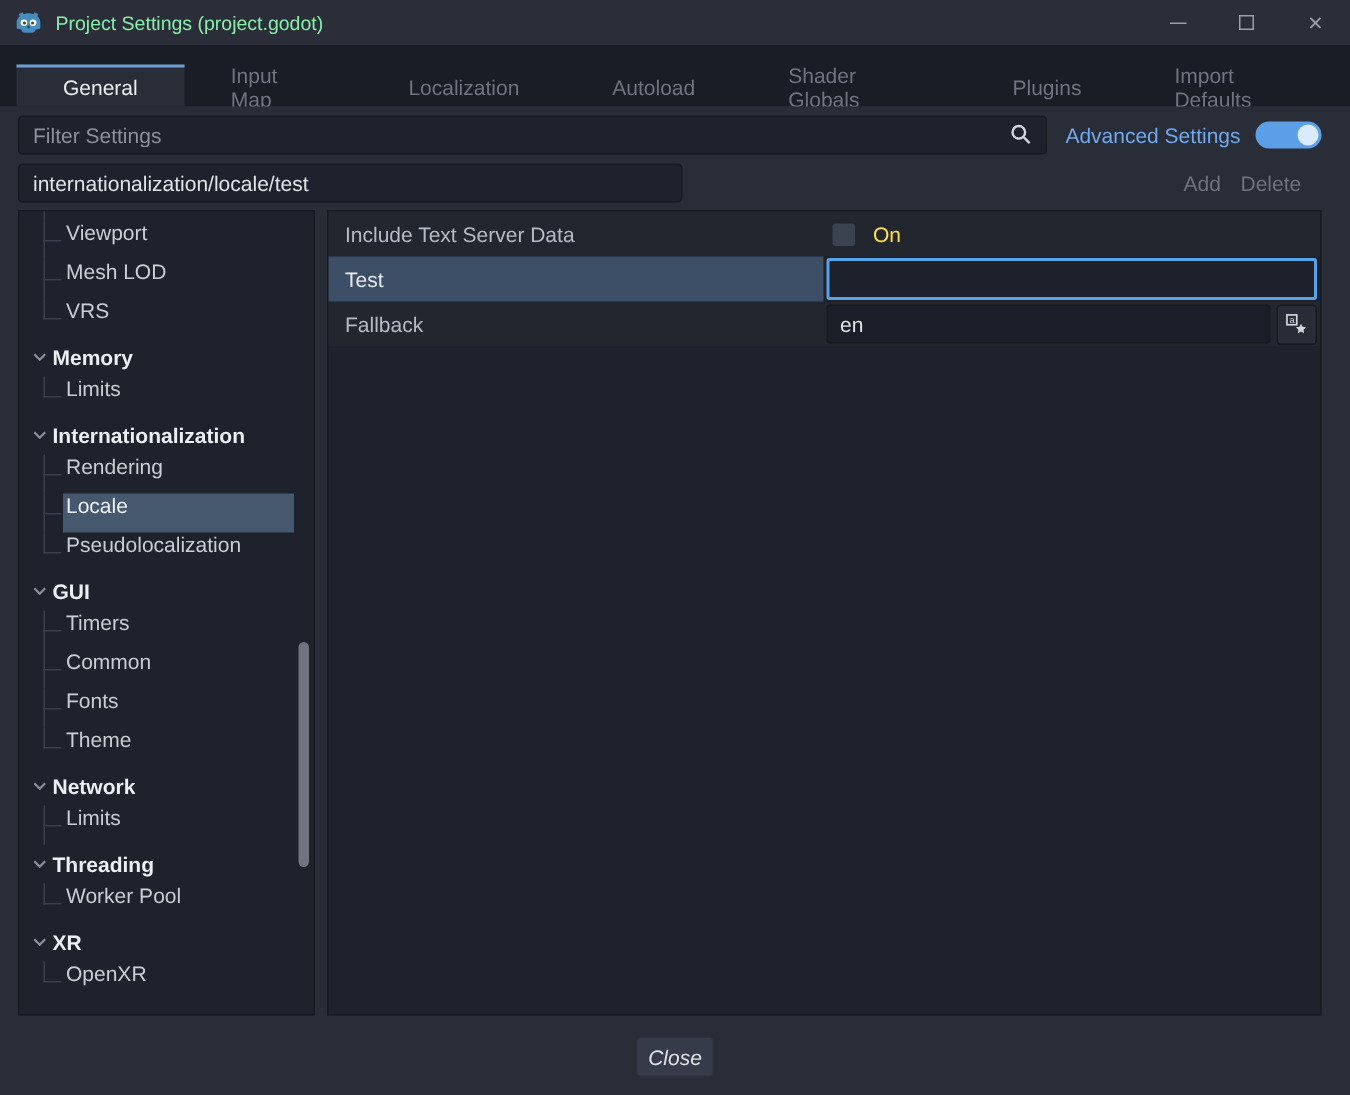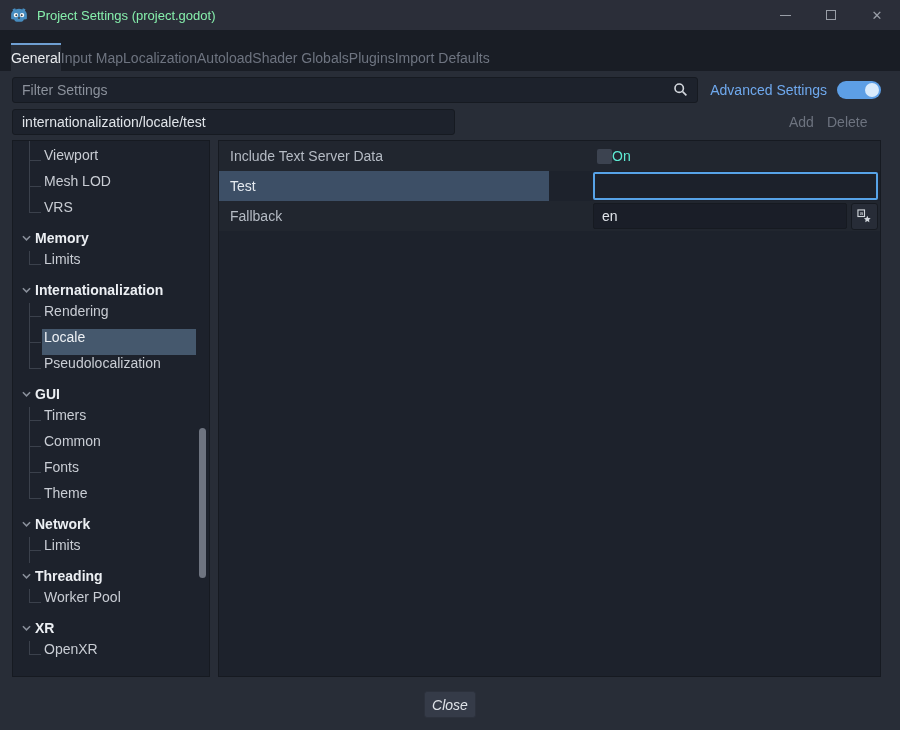--- a/index.html
+++ b/index.html
@@ -12,21 +12,21 @@
   .titlebar { height:30px; background:#2b2e39; display:flex; align-items:center; padding-left:10px; gap:9px; }
   .titlebar .title { color:#86efac; font-size:13px; }
   .win-controls { margin-left:auto; display:flex; height:100%; }
   .win-btn { width:46px; height:100%; display:flex; align-items:center; justify-content:center; color:#999ea7; cursor:default; }
   .glyph-min { width:11px; height:1px; background:currentColor; }
   .glyph-max { width:10px; height:10px; border:1px solid currentColor; }
   .glyph-close { font-size:13px; line-height:1; }
 
   
   .tabstrip { height:41px; background:#191d25; display:flex; align-items:flex-end; padding-left:11px; }
-  .tab { height:28px; display:flex; align-items:center; padding:0 0; font-size:14px; color:#6e7480; border-top:2px solid transparent; cursor:default; }
+  .tab { height:28px; display:flex; align-items:center; padding:0 31px; font-size:14px; color:#6e7480; border-top:2px solid transparent; cursor:default; }
   .tab.active { background:#282d37; color:#eaecef; border-top-color:#6f9fd2; }
 
   
   .body { position:relative; height:659px; background:#282d37; }
 
   .filter-input { position:absolute; left:12px; top:6px; width:686px; height:26px; background:#1d222c; border:1px solid #161a21; border-radius:3px; color:#e3e6ea; font-size:14px; padding:0 30px 0 9px; outline:none; }
   .filter-input::placeholder { color:#8b919b; }
   .search-icon { position:absolute; left:673px; top:11px; }
 
   .advanced-label { position:absolute; right:73px; top:11px; font-size:14px; color:#6fa9ee; }
@@ -50,27 +50,27 @@
   .child-row { position:relative; height:26px; display:flex; align-items:flex-start; padding-left:31px; font-size:14px; color:#c9cdd4; }
   .child-row::before { content:""; position:absolute; left:16px; top:0; width:11px; height:13px; border-left:1px solid #3b414c; border-bottom:1px solid #3b414c; }
   .child-row.cont::after { content:""; position:absolute; left:16px; top:13px; width:1px; height:13px; background:#3b414c; }
   .child-row span { position:relative; z-index:1; }
   .child-row .hl { position:absolute; left:29px; right:13px; top:0; bottom:0; background:#45586d; }
   .child-row.selected { color:#eef1f5; }
   .tree-scrollbar { position:absolute; right:3px; top:287px; width:7px; height:150px; background:#6e7480; border-radius:4px; }
 
   
   .main-panel { position:absolute; left:218px; top:69px; width:663px; height:537px; background:#1d222c; border:1px solid #161a21; }
-  .prop-row { display:flex; height:30px; align-items:stretch;gap:42px; }
+  .prop-row { display:flex; height:30px; align-items:stretch; }
   .prop-row.alt { background:#21262f; }
   .prop-label { width:330px; padding-left:11px; font-size:14px; color:#b5bbc4; display:flex; align-items:center; }
   .prop-label.selected { background:#3d4f66; color:#e5eaf0; }
   .prop-value { flex:1; display:flex; align-items:center; padding:0 2px; }
   .checkbox { width:15px; height:15px; margin-left:4px; background:#3c4350; border-radius:2px; }
-  .on-label { font-size:14px; color:#5eead4; }
+  .on-label { margin-left:12px; font-size:14px; color:#fde047; }
   .prop-input { height:26px; background:#1a1e28; border:1px solid #161a21; border-radius:2px; color:#e0e4e9; font-size:14px; padding:0 8px; outline:none; font-family:Liberation Sans, sans-serif; }
   .prop-input.focused { flex:1; height:28px; border:2px solid #57a3e8; background:#1c212b; }
   .prop-input.with-btn { flex:1; }
   .locale-btn { width:27px; height:27px; margin-left:4px; background:#272c37; border:1px solid #161a21; border-radius:3px; display:flex; align-items:center; justify-content:center; padding:0; }
 
   
   .close-btn { position:absolute; left:424px; top:620px; width:52px; height:27px; background:#353b48; border:1px solid #2c313c; border-radius:3px; color:#dfe3e8; font-size:14px; font-family:inherit;font-style:italic; }
 </style>
 </head>
 <body>

